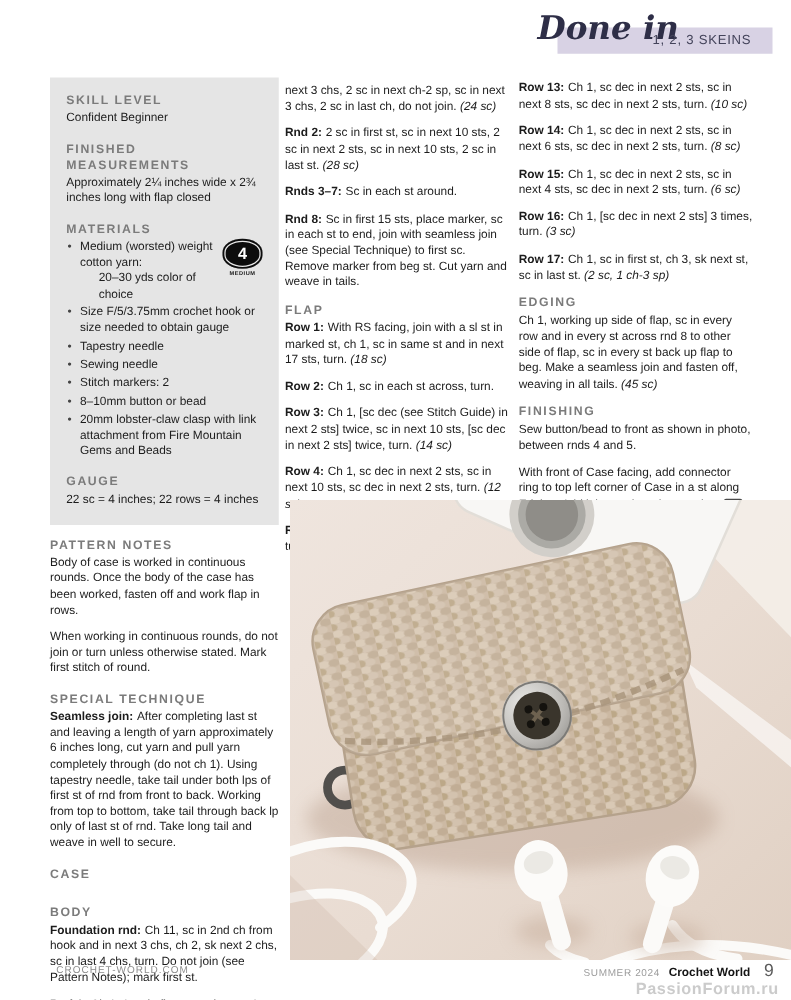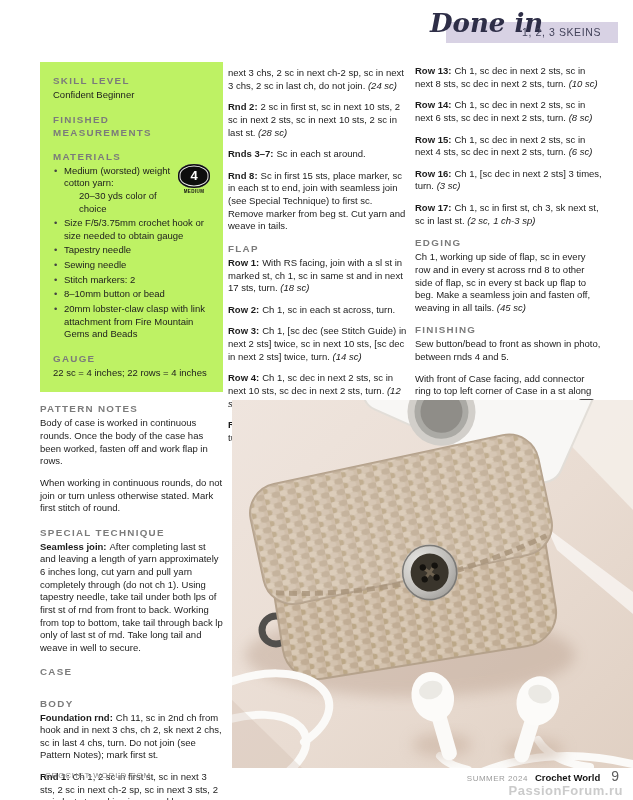--- a/index.html
+++ b/index.html
@@ -21,21 +21,21 @@
   h3.shead{font-size:9.8px;font-weight:bold;letter-spacing:1.3px;color:#7b7b7b;margin:11px 0 2px;}
   h3.shead.first{margin-top:0;}
   h3.tight{margin-bottom:18px;}
   h3.after-tight{margin-top:2px;}
 
   .col-left{left:40px;top:62px;width:183px;}
   .col-mid{left:228px;top:67px;width:181px;}
   .col-right{left:415px;top:65px;width:187px;}
 
   
-  .infobox{background:#bef264;padding:12px 13px 13px;margin-bottom:10px;}
+  .infobox{background:#e5e5e5;padding:12px 13px 13px;margin-bottom:10px;}
   ul.mats{margin:1px 0 0;padding:0;list-style:none;}
   ul.mats li{position:relative;padding-left:11px;margin-bottom:2px;}
   ul.mats li::before{content:"\2022";position:absolute;left:1px;color:#444;}
   .mat-sub{padding-left:15px;}
 
   .yarn-badge{float:right;width:38px;text-align:center;margin:-1px -3px 2px 4px;}
   .yb-oval{display:block;width:32px;height:24px;margin:0 auto;background:#0d0d0d;
         border-radius:55% / 50%;color:#fff;font-weight:bold;font-size:13px;line-height:24px;
         box-shadow:inset 0 0 0 1.5px #0d0d0d, inset 0 0 0 2.5px #e7e7e7;}
   .yb-label{display:block;font-size:4.5px;font-weight:bold;color:#111;letter-spacing:.4px;margin-top:1px;}
@@ -64,20 +64,21 @@
     <span class="script">Done in</span>
     <span class="skeins">1, 2, 3 SKEINS</span>
   </div>
 
   <div class="col col-left">
     <div class="infobox">
       <h3 class="shead first">SKILL LEVEL</h3>
       <p style="margin-bottom:0">Confident Beginner</p>
 
       <h3 class="shead">FINISHED MEASUREMENTS</h3>
+      <p style="margin-bottom:0">Approximately 2¼ inches wide x 2¾ inches long with flap closed</p>
 
       <h3 class="shead">MATERIALS</h3>
       <ul class="mats">
         <li>
           <span class="yarn-badge">
             <span class="yb-oval">4</span>
             <span class="yb-label">MEDIUM</span>
           </span>
           <span>Medium (worsted) weight cotton yarn:</span>
           <span class="mat-sub" style="display:block">20–30 yds color of choice</span>

